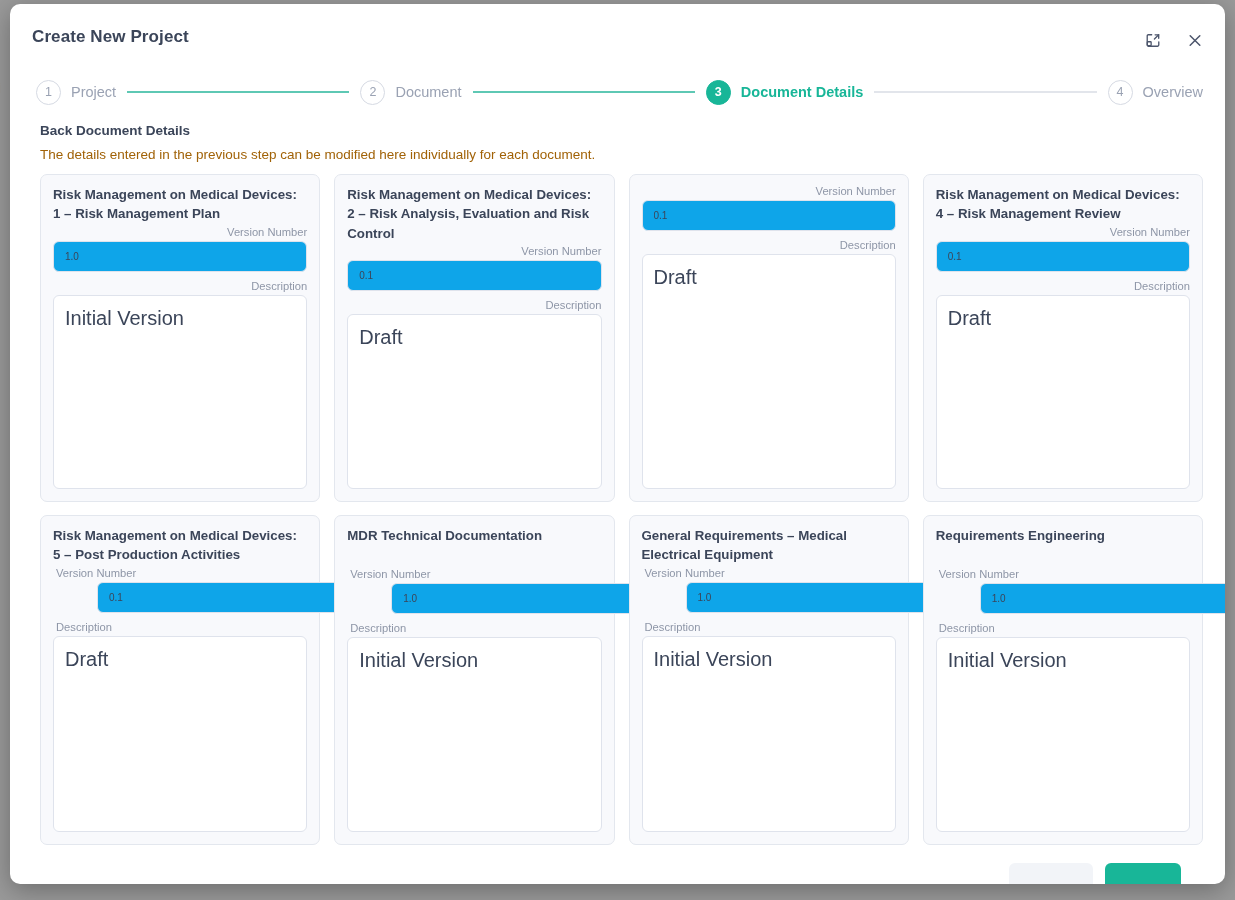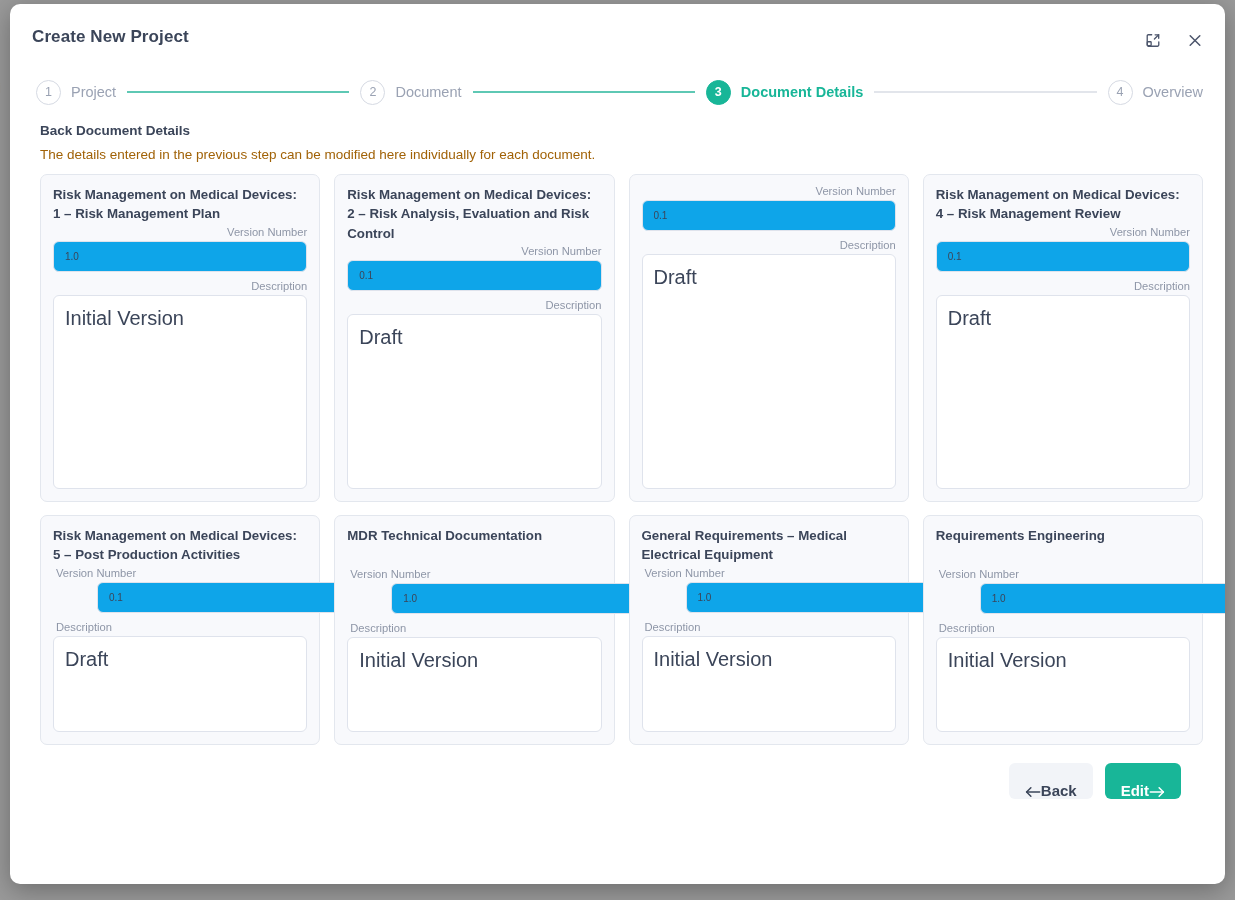--- a/index.html
+++ b/index.html
@@ -123,21 +123,21 @@
   }
   .doc-card {
     background: #f8f9fc;
     border: 1px solid #e3e7ee;
     border-radius: 7px;
     padding: 10px 12px 12px 12px;
     display: flex;
     flex-direction: column;
   }
   .doc-card.row1 { height: 328px; align-items: flex-end; }
-  .doc-card.row2 { height: 230px; }
+  .doc-card.row2 { height: 330px; }
 
   .card-title {
     font-size: 13.3px;
     font-weight: bold;
     color: #3b4559;
     line-height: 1.45;
     margin: 0 0 2px 0;
   }
   .card-title.single { margin-bottom: 23px; }
 

